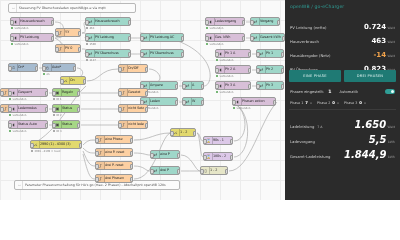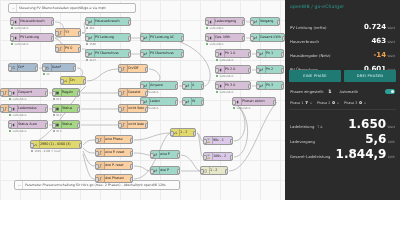--- a/index.html
+++ b/index.html
@@ -63,21 +63,21 @@
   .toggle i{position:absolute;right:.6px;top:.6px;width:3.8px;height:3.8px;background:#eafffc;border-radius:50%;}
   .phaserow{display:flex;padding:2px 5px 4px 5px;font-size:3.4px;color:#c9c9c9;gap:5px;}
   .phaserow .ph{display:flex;gap:2px;align-items:baseline;}
   .phaserow .pv{color:#fff;font-weight:bold;font-size:3.8px;}
   .phaserow .pu{color:#8f8f8f;font-size:2.9px;}
   .hr{height:1px;background:#3c3c3c;margin:0 4px;}
   .lrow{display:flex;align-items:baseline;padding:3px 5px;height:15px;box-sizing:border-box;}
   .lrow .k{font-size:3.8px;color:#cfcfcf;}
   .lrow .amp{font-size:3.2px;color:#bdbdbd;margin-left:3px;}
   .lrow .sp{margin-left:auto;}
-  .lrow .v{font-size:12px;font-weight:bold;color:#fff;}
+  .lrow .v{font-size:10px;font-weight:bold;color:#fff;font-style:italic;}
   .lrow .u{font-size:3.2px;color:#9a9a9a;margin-left:1.5px;font-weight:normal;}
 </style>
 </head>
 <body>
 
 <div id="app">
 
   <div id="canvas">
     <svg class="wires" viewBox="0 0 285 200">
       <g fill="none" stroke="#a9a9a9" stroke-width="0.7">
@@ -530,21 +530,21 @@
         <div class="prow">
           <span class="k">Hausverbrauch</span>
           <span><span class="v">463</span><span class="u">Watt</span></span>
         </div>
         <div class="prow">
           <span class="k">Hausübergabe (Netz)</span>
           <span><span class="v neg">-14</span><span class="u">Watt</span></span>
         </div>
         <div class="prow">
           <span class="k">PV Überschuss</span>
-          <span><span class="v">0.601</span><span class="u">Watt</span></span>
+          <span><span class="v">0.823</span><span class="u">Watt</span></span>
         </div>
       </div>
     <div class="btnrow" id="btnrow">
         <div class="btn">EINE PHASE</div>
         <div class="btn">DREI PHASEN</div>
       </div>
     <div class="setrow">
       <span>Phasen eingestellt:</span>
       <b>1</b>
       <span style="margin-left:4px">Automatik</span>
@@ -571,21 +571,21 @@
       </div>
     <div class="hr"></div>
     <div id="chargerows">
         <div class="lrow">
           <span class="k">Ladeleistung</span>
           <span class="amp">7 A</span>
           <span class="sp"><span class="v">1.650</span><span class="u">Watt</span></span>
         </div>
         <div class="lrow">
           <span class="k">Ladevorgang</span>
-          <span class="sp"><span class="v">5,6</span><span class="u">kWh</span></span>
+          <span class="sp"><span class="v">5,5</span><span class="u">kWh</span></span>
         </div>
         <div class="lrow">
           <span class="k">Gesamt-Ladeleistung</span>
           <span class="sp"><span class="v">1.844,9</span><span class="u">kWh</span></span>
         </div>
       </div>
   </div>
 
 </div>
 

